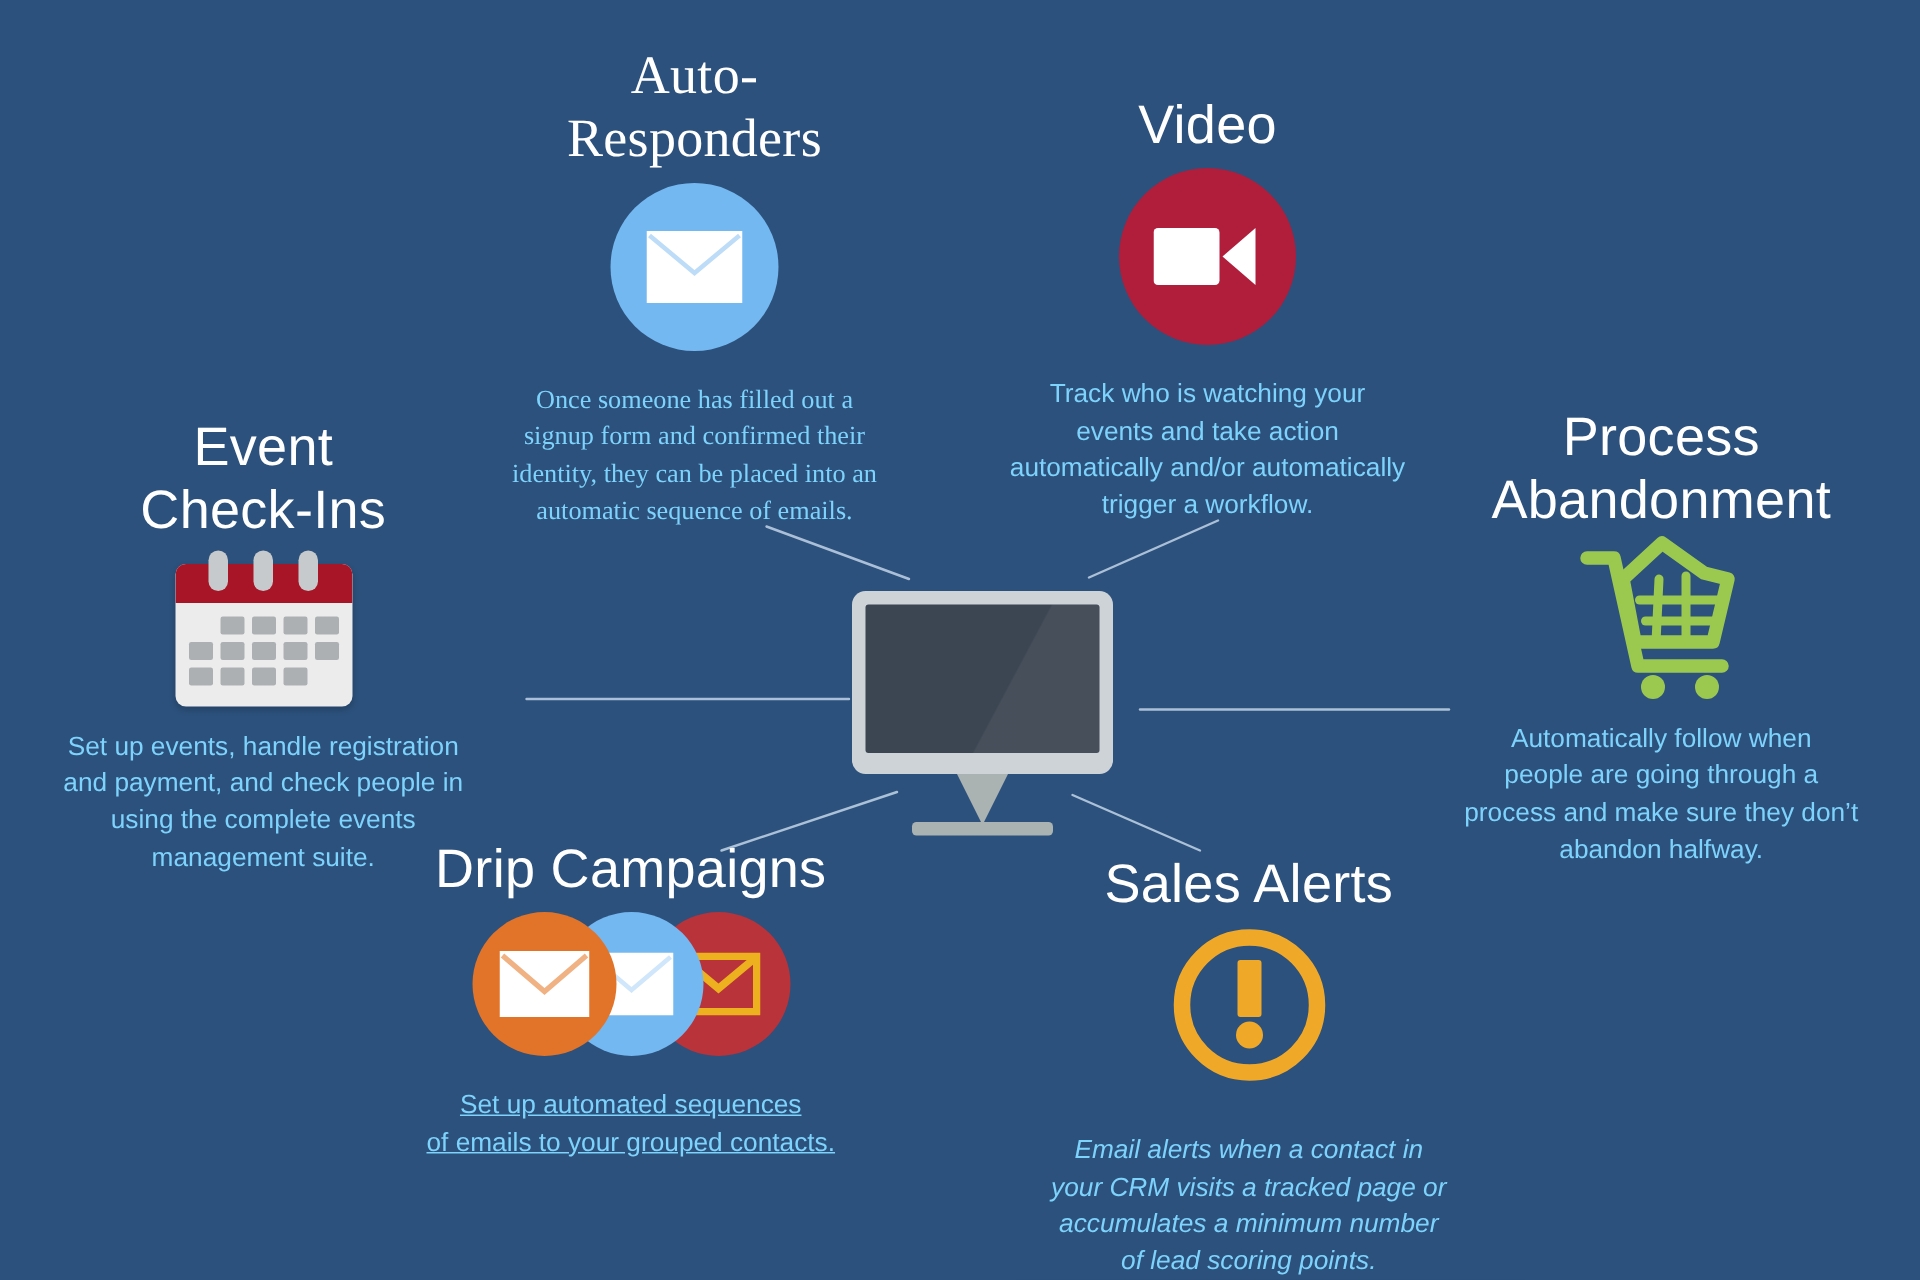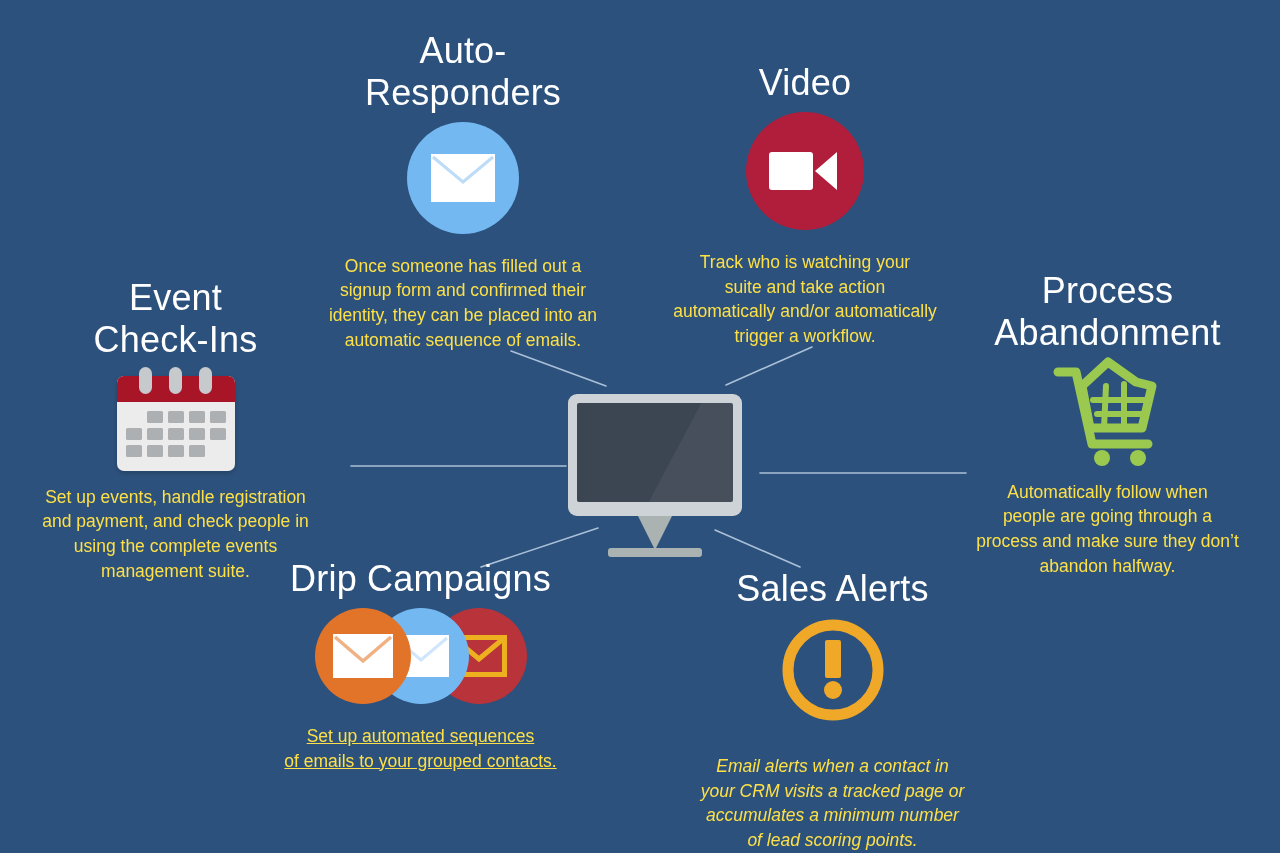--- a/index.html
+++ b/index.html
@@ -34,21 +34,21 @@
     line-height: 1.16;
     color: #ffffff;
     letter-spacing: 0.2px;
     white-space: pre-line;
     margin: 0;
   }
   .feature-desc {
     font-size: 17.5px;
     font-weight: 400;
     line-height: 1.42;
-    color: #fde047;
+    color: #7dd3fc;
     margin: 0;
     white-space: pre-line;
   }
   .icon-wrap {
     display: flex;
     align-items: center;
     justify-content: center;
     width: 100%;
   }
 
@@ -198,21 +198,21 @@
   </svg>
 
   <div class="monitor">
     <div class="monitor-bezel">
       <div class="monitor-screen"></div>
     </div>
     <div class="monitor-neck"></div>
     <div class="monitor-base"></div>
   </div>
 
-  <div class="feature" style="left:298px; top:30px; width:330px;">
+  <div class="feature" style="left:298px; top:30px; width:330px;font-family:Liberation Serif, serif;">
     <div class="feature-title">Auto-
 Responders</div>
     <div class="icon-wrap" style="margin-top:8px;">
       <div class="circle-icon" style="width:112px;height:112px;background:#74b8f2;">
         <svg width="64" height="48" viewBox="0 0 64 48">
           <rect x="0" y="0" width="64" height="48" fill="#ffffff"></rect>
           <path d="M2 3 L32 28 L62 3" stroke="#bddcf7" stroke-width="3" fill="none"></path>
         </svg>
       </div>
     </div>
@@ -226,21 +226,21 @@
     <div class="feature-title">Video</div>
     <div class="icon-wrap" style="margin-top:8px;">
       <div class="circle-icon" style="width:118px;height:118px;background:#b01e3c;">
         <svg width="72" height="50" viewBox="0 0 72 50">
           <rect x="0" y="6" width="44" height="38" rx="3" fill="#ffffff"></rect>
           <path d="M46 25 L68 6 L68 44 Z" fill="#ffffff"></path>
         </svg>
       </div>
     </div>
     <div class="feature-desc" style="margin-top:20px;">Track who is watching your
-suite and take action
+events and take action
 automatically and/or automatically
 trigger a workflow.</div>
   </div>
 
   <div class="feature" style="left:940px; top:270px; width:335px;">
     <div class="feature-title">Process
 Abandonment</div>
     <div class="icon-wrap" style="margin-top:2px;">
       <svg width="112" height="110" viewBox="0 0 112 110">
         <g fill="none" stroke="#9bc94f" stroke-width="9" stroke-linecap="round" stroke-linejoin="round">

